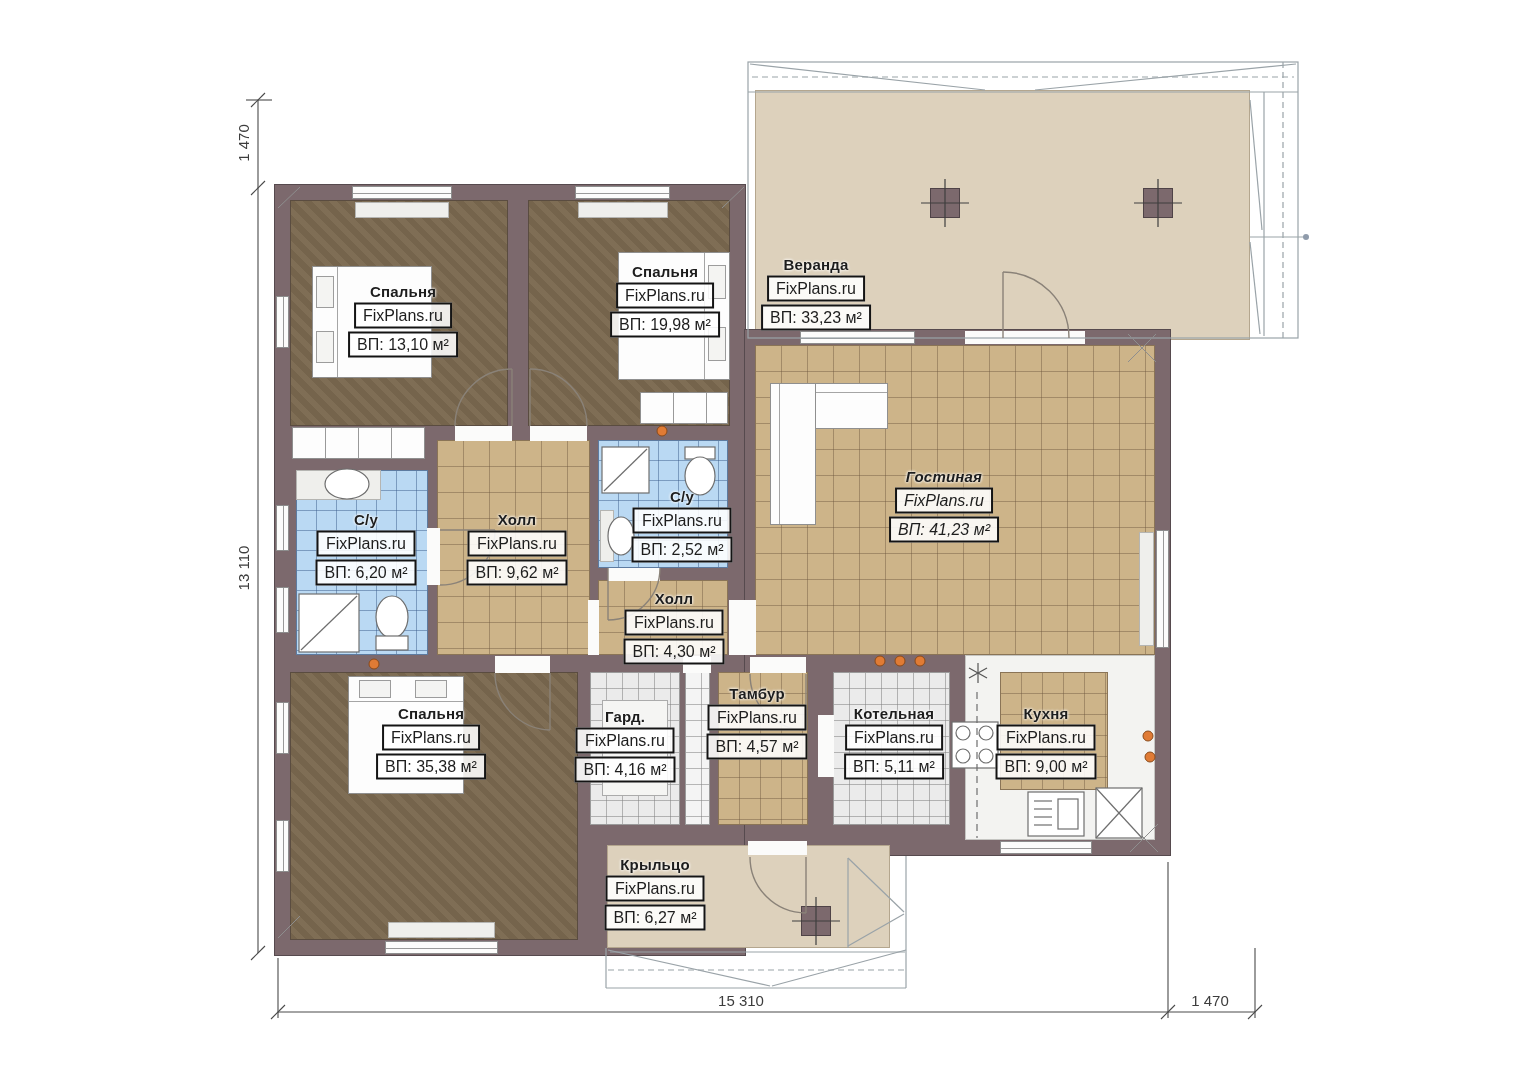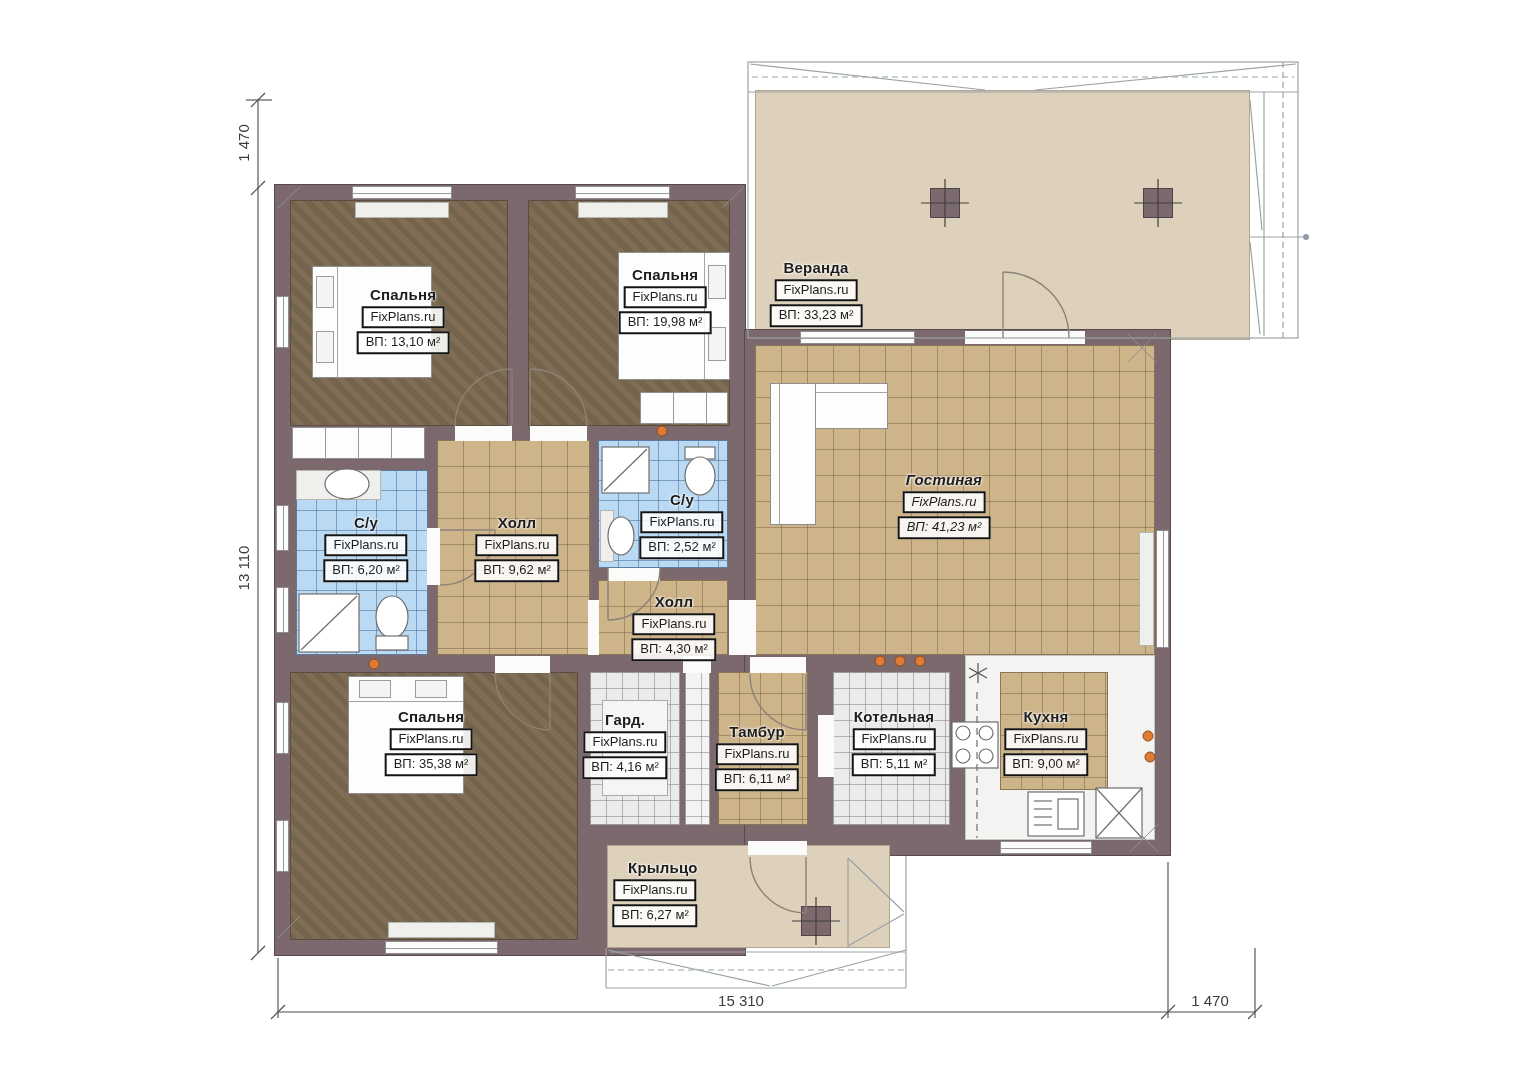--- a/index.html
+++ b/index.html
@@ -35,21 +35,21 @@
   .furn{position:absolute;background:#fdfdfd;border:1px solid #8f8f8f;box-sizing:border-box;}
   .pillow{position:absolute;background:#f4f4f2;border:1px solid #9c9c9c;}
   .divided-v{background-image:repeating-linear-gradient(90deg,transparent 0 32px,#999 32px 33px);}
   .radiator{position:absolute;background:#efefec;border:1px solid #b5b5b2;box-sizing:border-box;}
   .column{position:absolute;width:30px;height:30px;background:#7c696d;border:1px solid #4f4347;box-sizing:border-box;}
   
   .room-label{position:absolute;transform:translate(-50%,-50%);text-align:center;z-index:30;width:max-content;}
   .rname{font-size:15px;font-weight:bold;color:#1d1d1d;letter-spacing:.2px;
          text-shadow:0 0 3px #fff,0 0 3px #fff;margin-bottom:2px;}
   .rbox{border:2px solid #141414;background:rgba(255,255,255,.88);color:#1d1d1d;
-        font-size:13px;padding:1px 7px;margin:3px auto 0;width:max-content;line-height:1.25;}
+        font-size:16px;padding:1px 7px;margin:3px auto 0;width:max-content;line-height:1.25;}
   .dim{position:absolute;transform:translate(-50%,-50%);font-size:15px;color:#3d3d3d;white-space:nowrap;z-index:30;}
   .dim.rot{transform:translate(-50%,-50%) rotate(-90deg);}
   svg.linework{position:absolute;left:0;top:0;z-index:25;pointer-events:none;}
   .under{z-index:1}.mid{z-index:10}.over{z-index:20}
 </style>
 </head>
 <body>
 
 <div id="canvas">
 
@@ -307,36 +307,36 @@
   <div class="room-label" style="left:431px;top:742px;">
     <div class="rname">Спальня</div>
     <div class="rbox">FixPlans.ru</div>
     <div class="rbox">ВП: 35,38 м²</div>
   </div>
   <div class="room-label" style="left:625px;top:745px;">
     <div class="rname">Гард.</div>
     <div class="rbox">FixPlans.ru</div>
     <div class="rbox">ВП: 4,16 м²</div>
   </div>
-  <div class="room-label" style="left:757px;top:757px;text-align:center;">
+  <div class="room-label" style="left:757px;top:722px;text-align:center;">
     <div class="rname">Тамбур</div>
     <div class="rbox">FixPlans.ru</div>
-    <div class="rbox">ВП: 6,11 м²</div>
+    <div class="rbox">ВП: 4,57 м²</div>
   </div>
   <div class="room-label" style="left:894px;top:742px;">
     <div class="rname">Котельная</div>
     <div class="rbox">FixPlans.ru</div>
     <div class="rbox">ВП: 5,11 м²</div>
   </div>
   <div class="room-label" style="left:1046px;top:742px;">
     <div class="rname">Кухня</div>
     <div class="rbox">FixPlans.ru</div>
     <div class="rbox">ВП: 9,00 м²</div>
   </div>
-  <div class="room-label" style="left:655px;top:893px;z-index:31;text-align:right;">
+  <div class="room-label" style="left:655px;top:893px;z-index:31;">
     <div class="rname">Крыльцо</div>
     <div class="rbox">FixPlans.ru</div>
     <div class="rbox">ВП: 6,27 м²</div>
   </div>
 
   <div class="dim rot" style="left:243px;top:143px;">1 470</div>
   <div class="dim rot" style="left:243px;top:568px;">13 110</div>
   <div class="dim" style="left:722px;top:1000px;margin-left:19px;">15 310</div>
   <div class="dim" style="left:1210px;top:1000px;">1 470</div>
 

